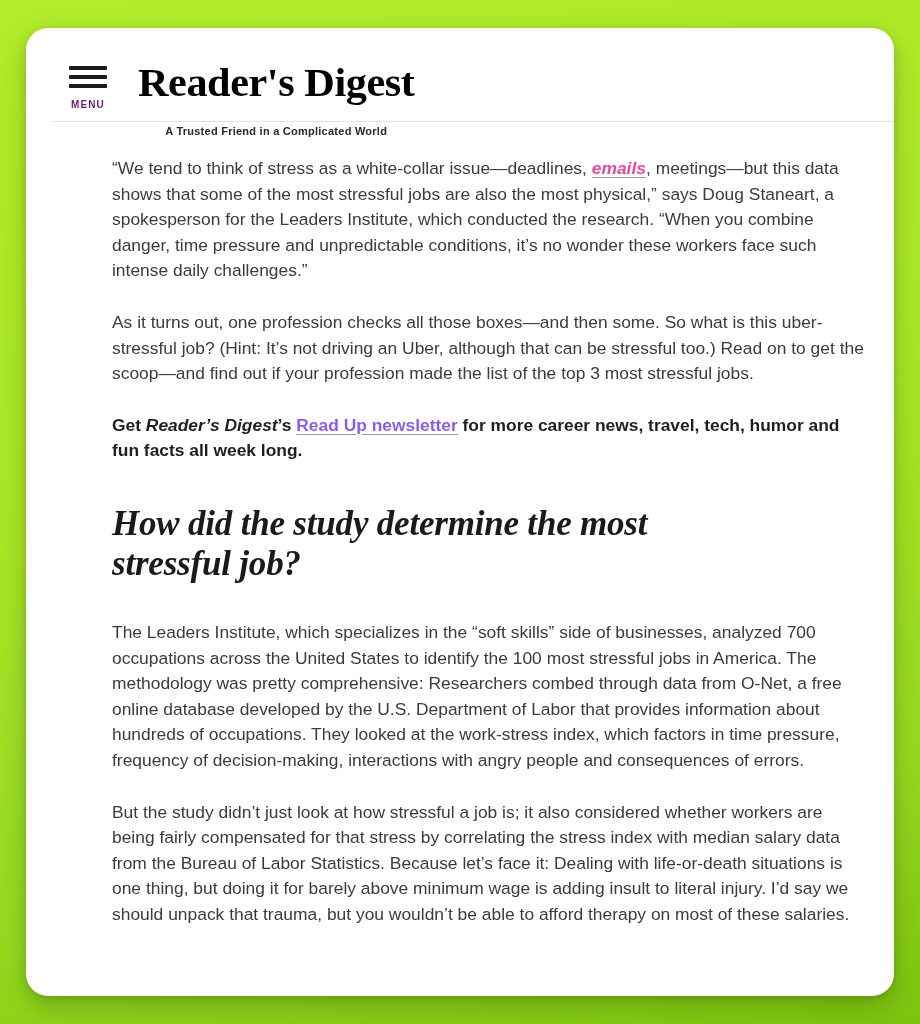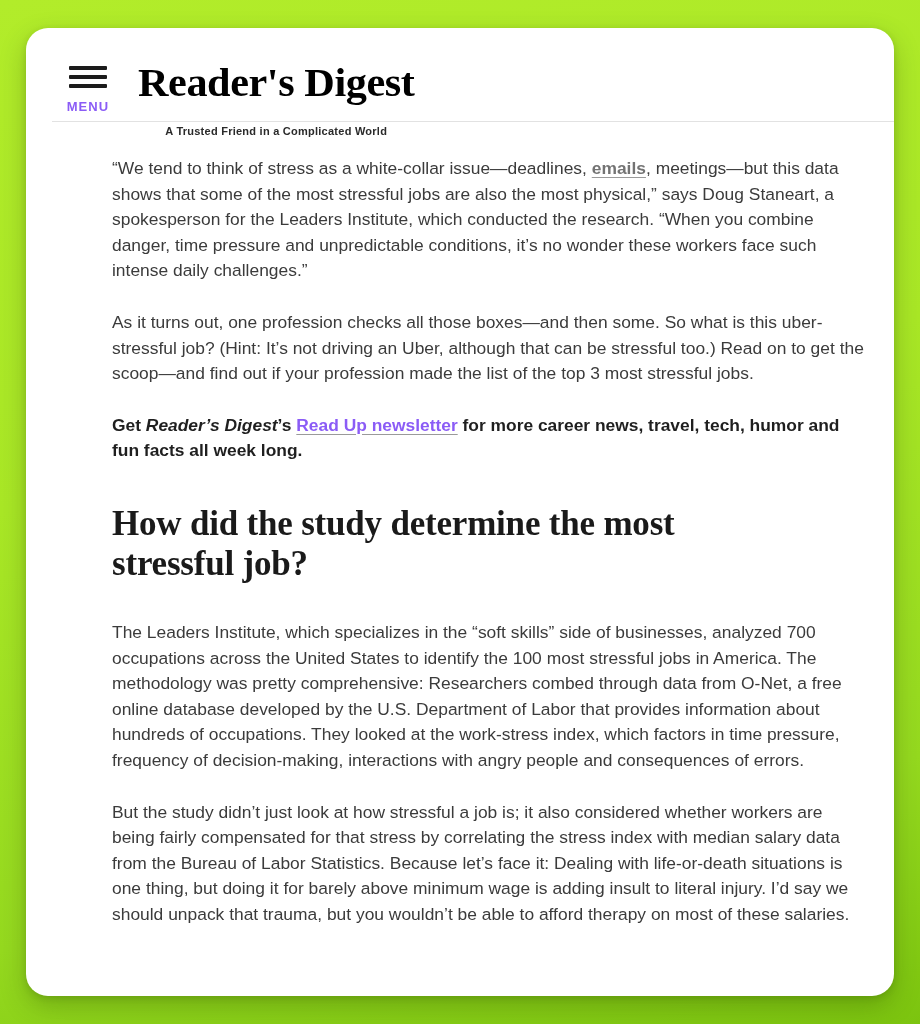--- a/index.html
+++ b/index.html
@@ -65,24 +65,24 @@
   }
   .hamburger-icon span {
     display: block;
     height: 4px;
     background: #1b1b1b;
     border-radius: 1px;
     margin-bottom: 5px;
   }
   .hamburger-icon span:last-child { margin-bottom: 0; }
   .menu-label {
-    font-size: 13px;
+    font-size: 10px;
     letter-spacing: 1.1px;
     font-weight: 700;
-    color: #8b5cf6;
+    color: #701a75;
     margin-top: 7px;
     font-family: "Liberation Sans", sans-serif;
   }
   .brand-block {
     display: flex;
     flex-direction: column;
     align-items: center;
     margin-left: 6px;
     margin-top: -4px;
     cursor: pointer;
@@ -126,26 +126,27 @@
     line-height: 25.6px;
     color: #3b3b3b;
     margin: 0;
     padding: 0;
     letter-spacing: 0.01px;
   }
   .para-gap-1 { margin-top: 34px; }
   .para-gap   { margin-top: 26px; }
 
   .inline-link {
-    color: #737373;
+    color: #ec4899;
     font-weight: 700;
     text-decoration: underline;
     text-decoration-color: #9a9a9a;
     text-underline-offset: 3px;
     cursor: pointer;
+    font-style: italic;
   }
 
   .promo-paragraph {
     font-family: "Liberation Sans", sans-serif;
     font-size: 17.4px;
     line-height: 25.6px;
     color: #1f1f1f;
     font-weight: 700;
     margin: 0;
     margin-top: 26px;
@@ -167,20 +168,21 @@
   .section-heading {
     font-family: "Liberation Serif", "DejaVu Serif", serif;
     font-size: 35px;
     line-height: 40px;
     font-weight: 700;
     color: #1a1a1a;
     margin: 0;
     margin-top: 40px;
     letter-spacing: -0.2px;
     max-width: 640px;
+    font-style: italic;
   }
   .heading-gap-after { margin-top: 36px; }
 </style>
 </head>
 <body>
 
 <div id="page-backdrop"></div>
 
 <div id="article-card">
 

